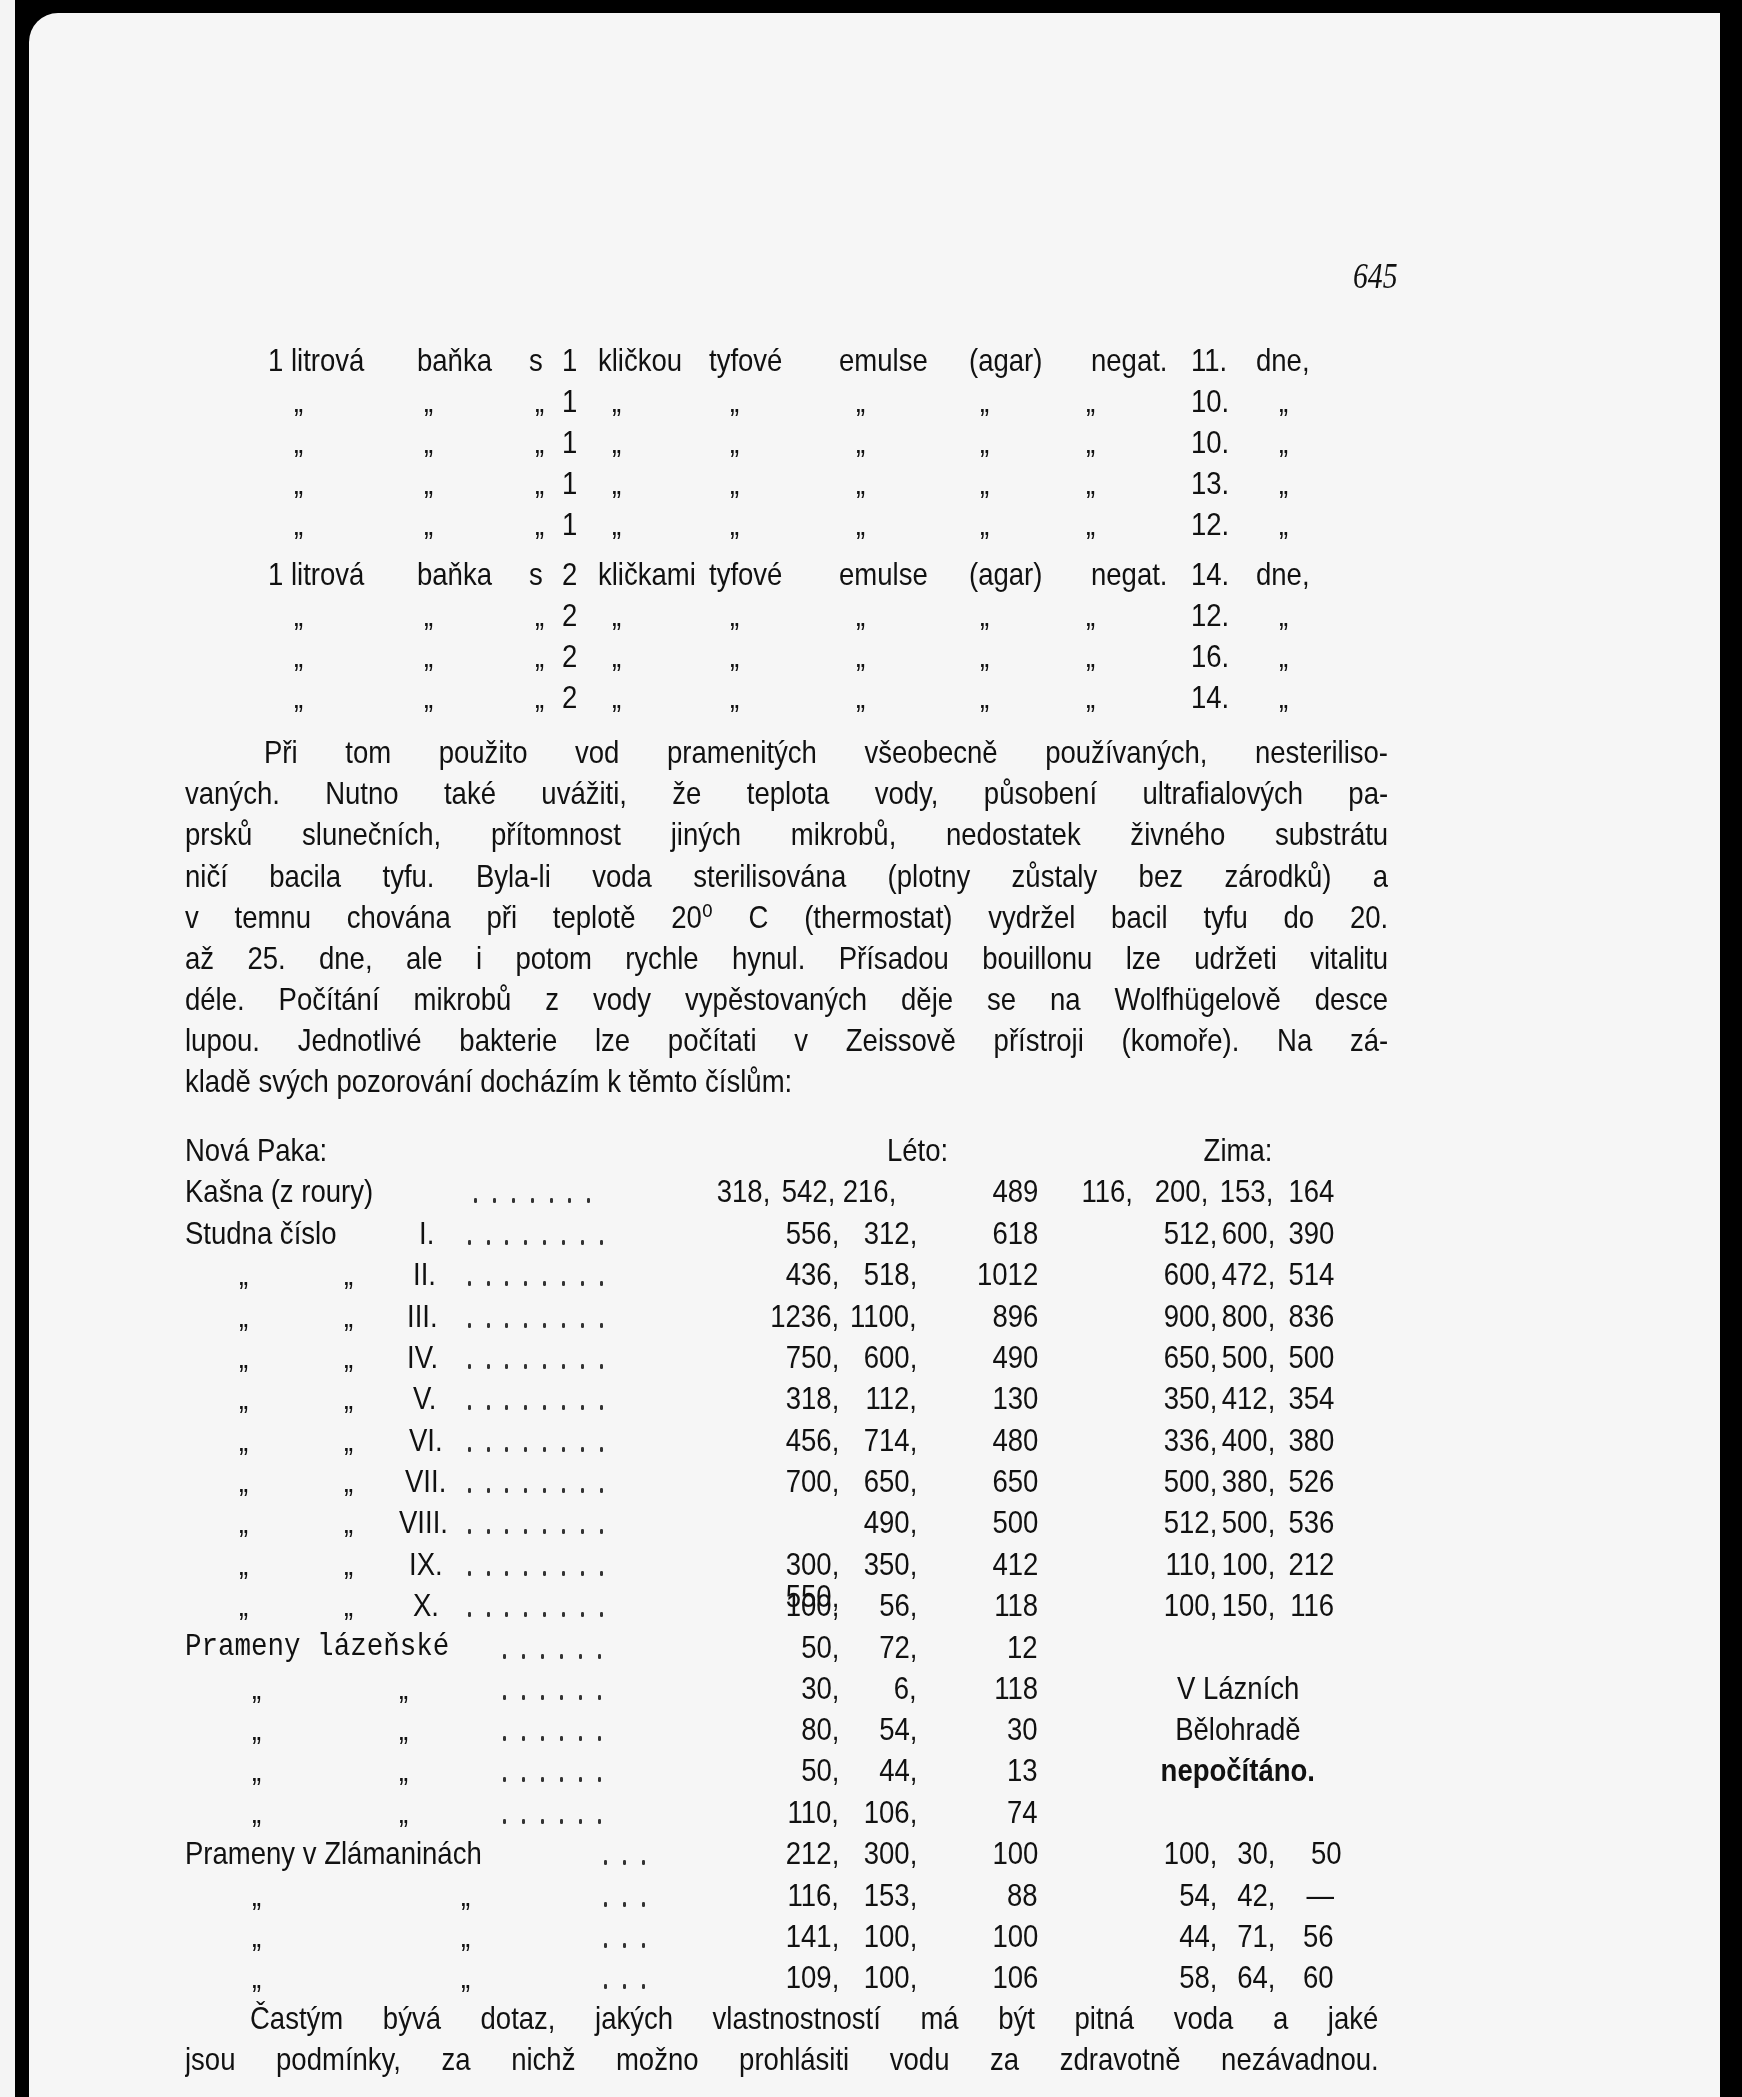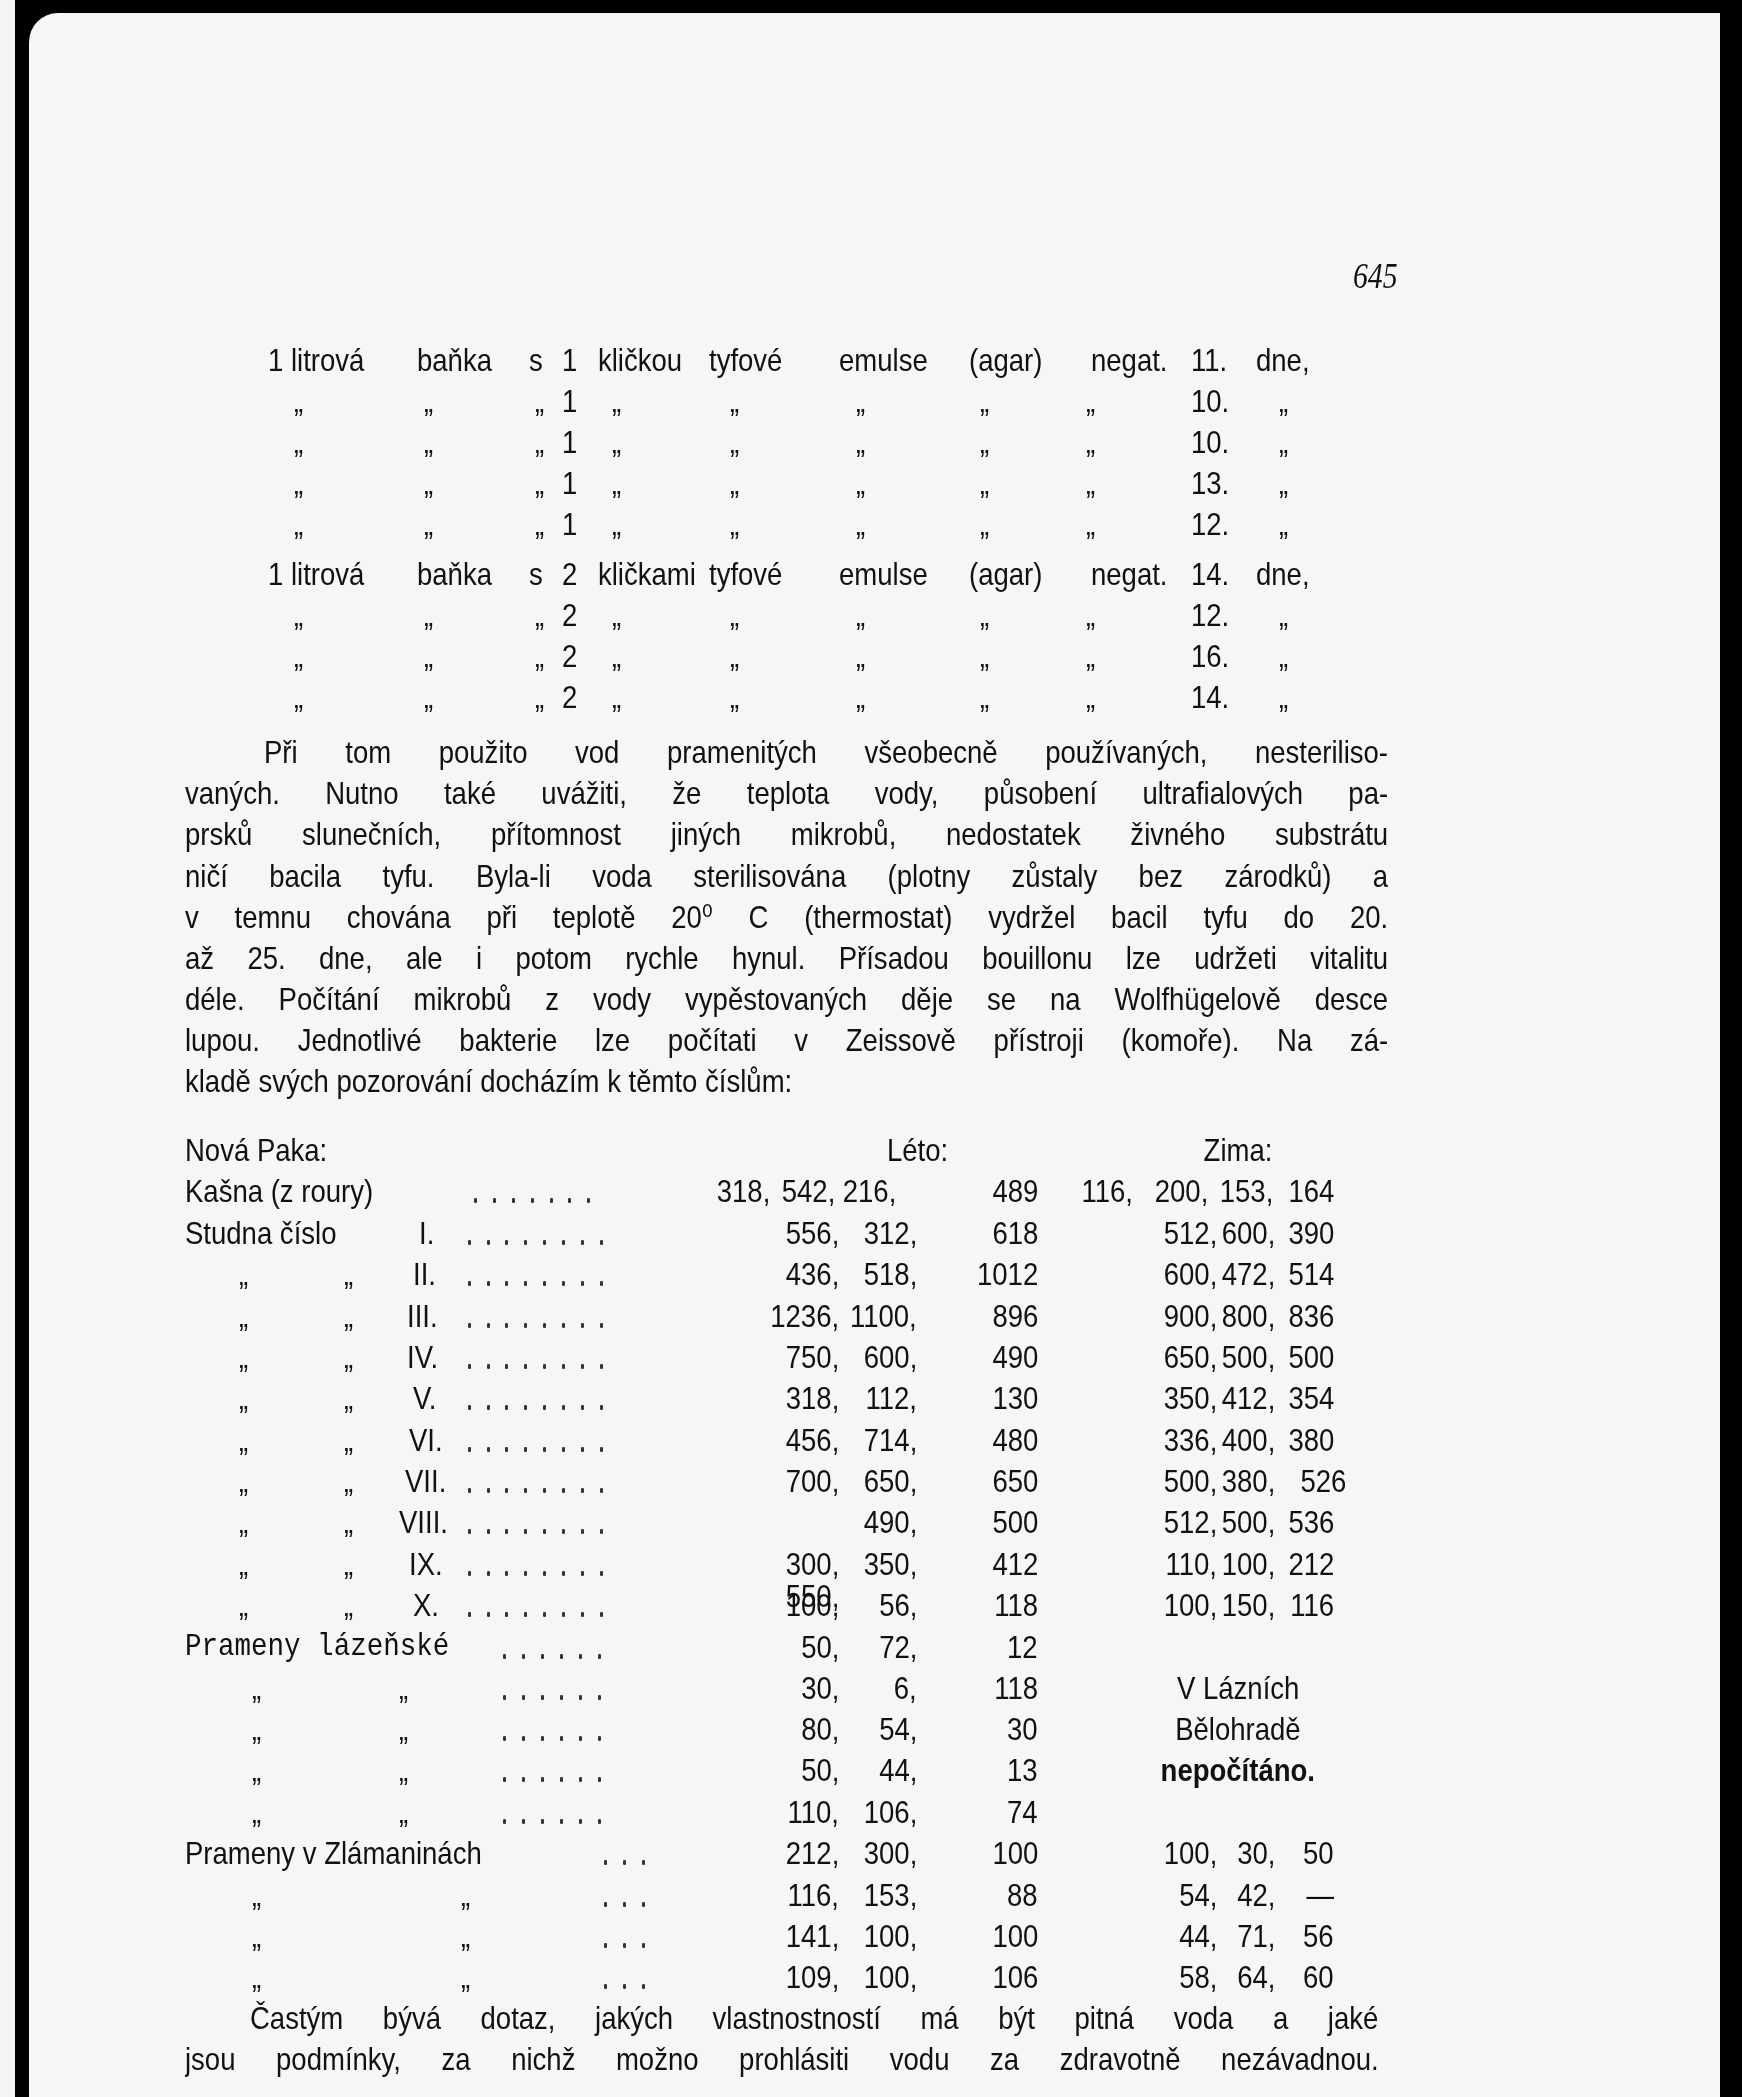--- a/index.html
+++ b/index.html
@@ -272,21 +272,21 @@
     <div class="dot" style="left: 524px; top: 1488px;"></div>
     <div class="dot" style="left: 543px; top: 1488px;"></div>
     <div class="dot" style="left: 562px; top: 1488px;"></div>
     <div class="dot" style="left: 581px; top: 1488px;"></div>
     <div class="dot" style="left: 600px; top: 1488px;"></div>
     <div class="cell rt" style="left:713px; width:126px; top:1462px;"><span>700,</span></div>
     <div class="cell rt" style="left:791px; width:126px; top:1462px;"><span>650,</span></div>
     <div class="cell rt" style="left:912px; width:126px; top:1462px;"><span>650</span></div>
     <div class="cell rt" style="left:1091px; width:126px; top:1462px;"><span>500,</span></div>
     <div class="cell rt" style="left:1149px; width:126px; top:1462px;"><span>380,</span></div>
-    <div class="cell rt" style="left:1208px; width:126px; top:1462px;margin-left:12px;"><span>526</span></div>
+    <div class="cell rt" style="left:1208px; width:126px; top:1462px;"><span>526</span></div>
     <div class="cell lt" style="left: 239px; top: 1503px;"><span>„</span></div>
     <div class="cell lt" style="left: 344px; top: 1503px;"><span>„</span></div>
     <div class="cell lt" style="left:399px; top:1503px;"><span>VIII.</span></div>
     <div class="dot" style="left: 468px; top: 1529px;"></div>
     <div class="dot" style="left: 487px; top: 1529px;"></div>
     <div class="dot" style="left: 505px; top: 1529px;"></div>
     <div class="dot" style="left: 524px; top: 1529px;"></div>
     <div class="dot" style="left: 543px; top: 1529px;"></div>
     <div class="dot" style="left: 562px; top: 1529px;"></div>
     <div class="dot" style="left: 581px; top: 1529px;"></div>
@@ -387,21 +387,21 @@
     <div class="cell rt" style="left:912px; width:126px; top:1793px;"><span>74</span></div>
     <div class="cell lt" style="left:185px; top:1834px;"><span>Prameny v Zlámaninách</span></div>
     <div class="dot" style="left: 604px; top: 1860px;"></div>
     <div class="dot" style="left: 623px; top: 1860px;"></div>
     <div class="dot" style="left: 642px; top: 1860px;"></div>
     <div class="cell rt" style="left:713px; width:126px; top:1834px;"><span>212,</span></div>
     <div class="cell rt" style="left:791px; width:126px; top:1834px;"><span>300,</span></div>
     <div class="cell rt" style="left:912px; width:126px; top:1834px;"><span>100</span></div>
     <div class="cell rt" style="left:1091px; width:126px; top:1834px;"><span>100,</span></div>
     <div class="cell rt" style="left:1149px; width:126px; top:1834px;"><span>30,</span></div>
-    <div class="cell rt" style="left:1208px; width:126px; top:1834px;"><span>50</span></div>
+    <div class="cell rt" style="left:1208px; width:126px; top:1834px;padding-left:8px;"><span>50</span></div>
     <div class="cell lt" style="left: 252px; top: 1876px;"><span>„</span></div>
     <div class="cell lt" style="left: 461px; top: 1876px;"><span>„</span></div>
     <div class="dot" style="left: 604px; top: 1902px;"></div>
     <div class="dot" style="left: 623px; top: 1902px;"></div>
     <div class="dot" style="left: 642px; top: 1902px;"></div>
     <div class="cell rt" style="left:713px; width:126px; top:1876px;"><span>116,</span></div>
     <div class="cell rt" style="left:791px; width:126px; top:1876px;"><span>153,</span></div>
     <div class="cell rt" style="left:912px; width:126px; top:1876px;"><span>88</span></div>
     <div class="cell rt" style="left:1091px; width:126px; top:1876px;"><span>54,</span></div>
     <div class="cell rt" style="left:1149px; width:126px; top:1876px;"><span>42,</span></div>

